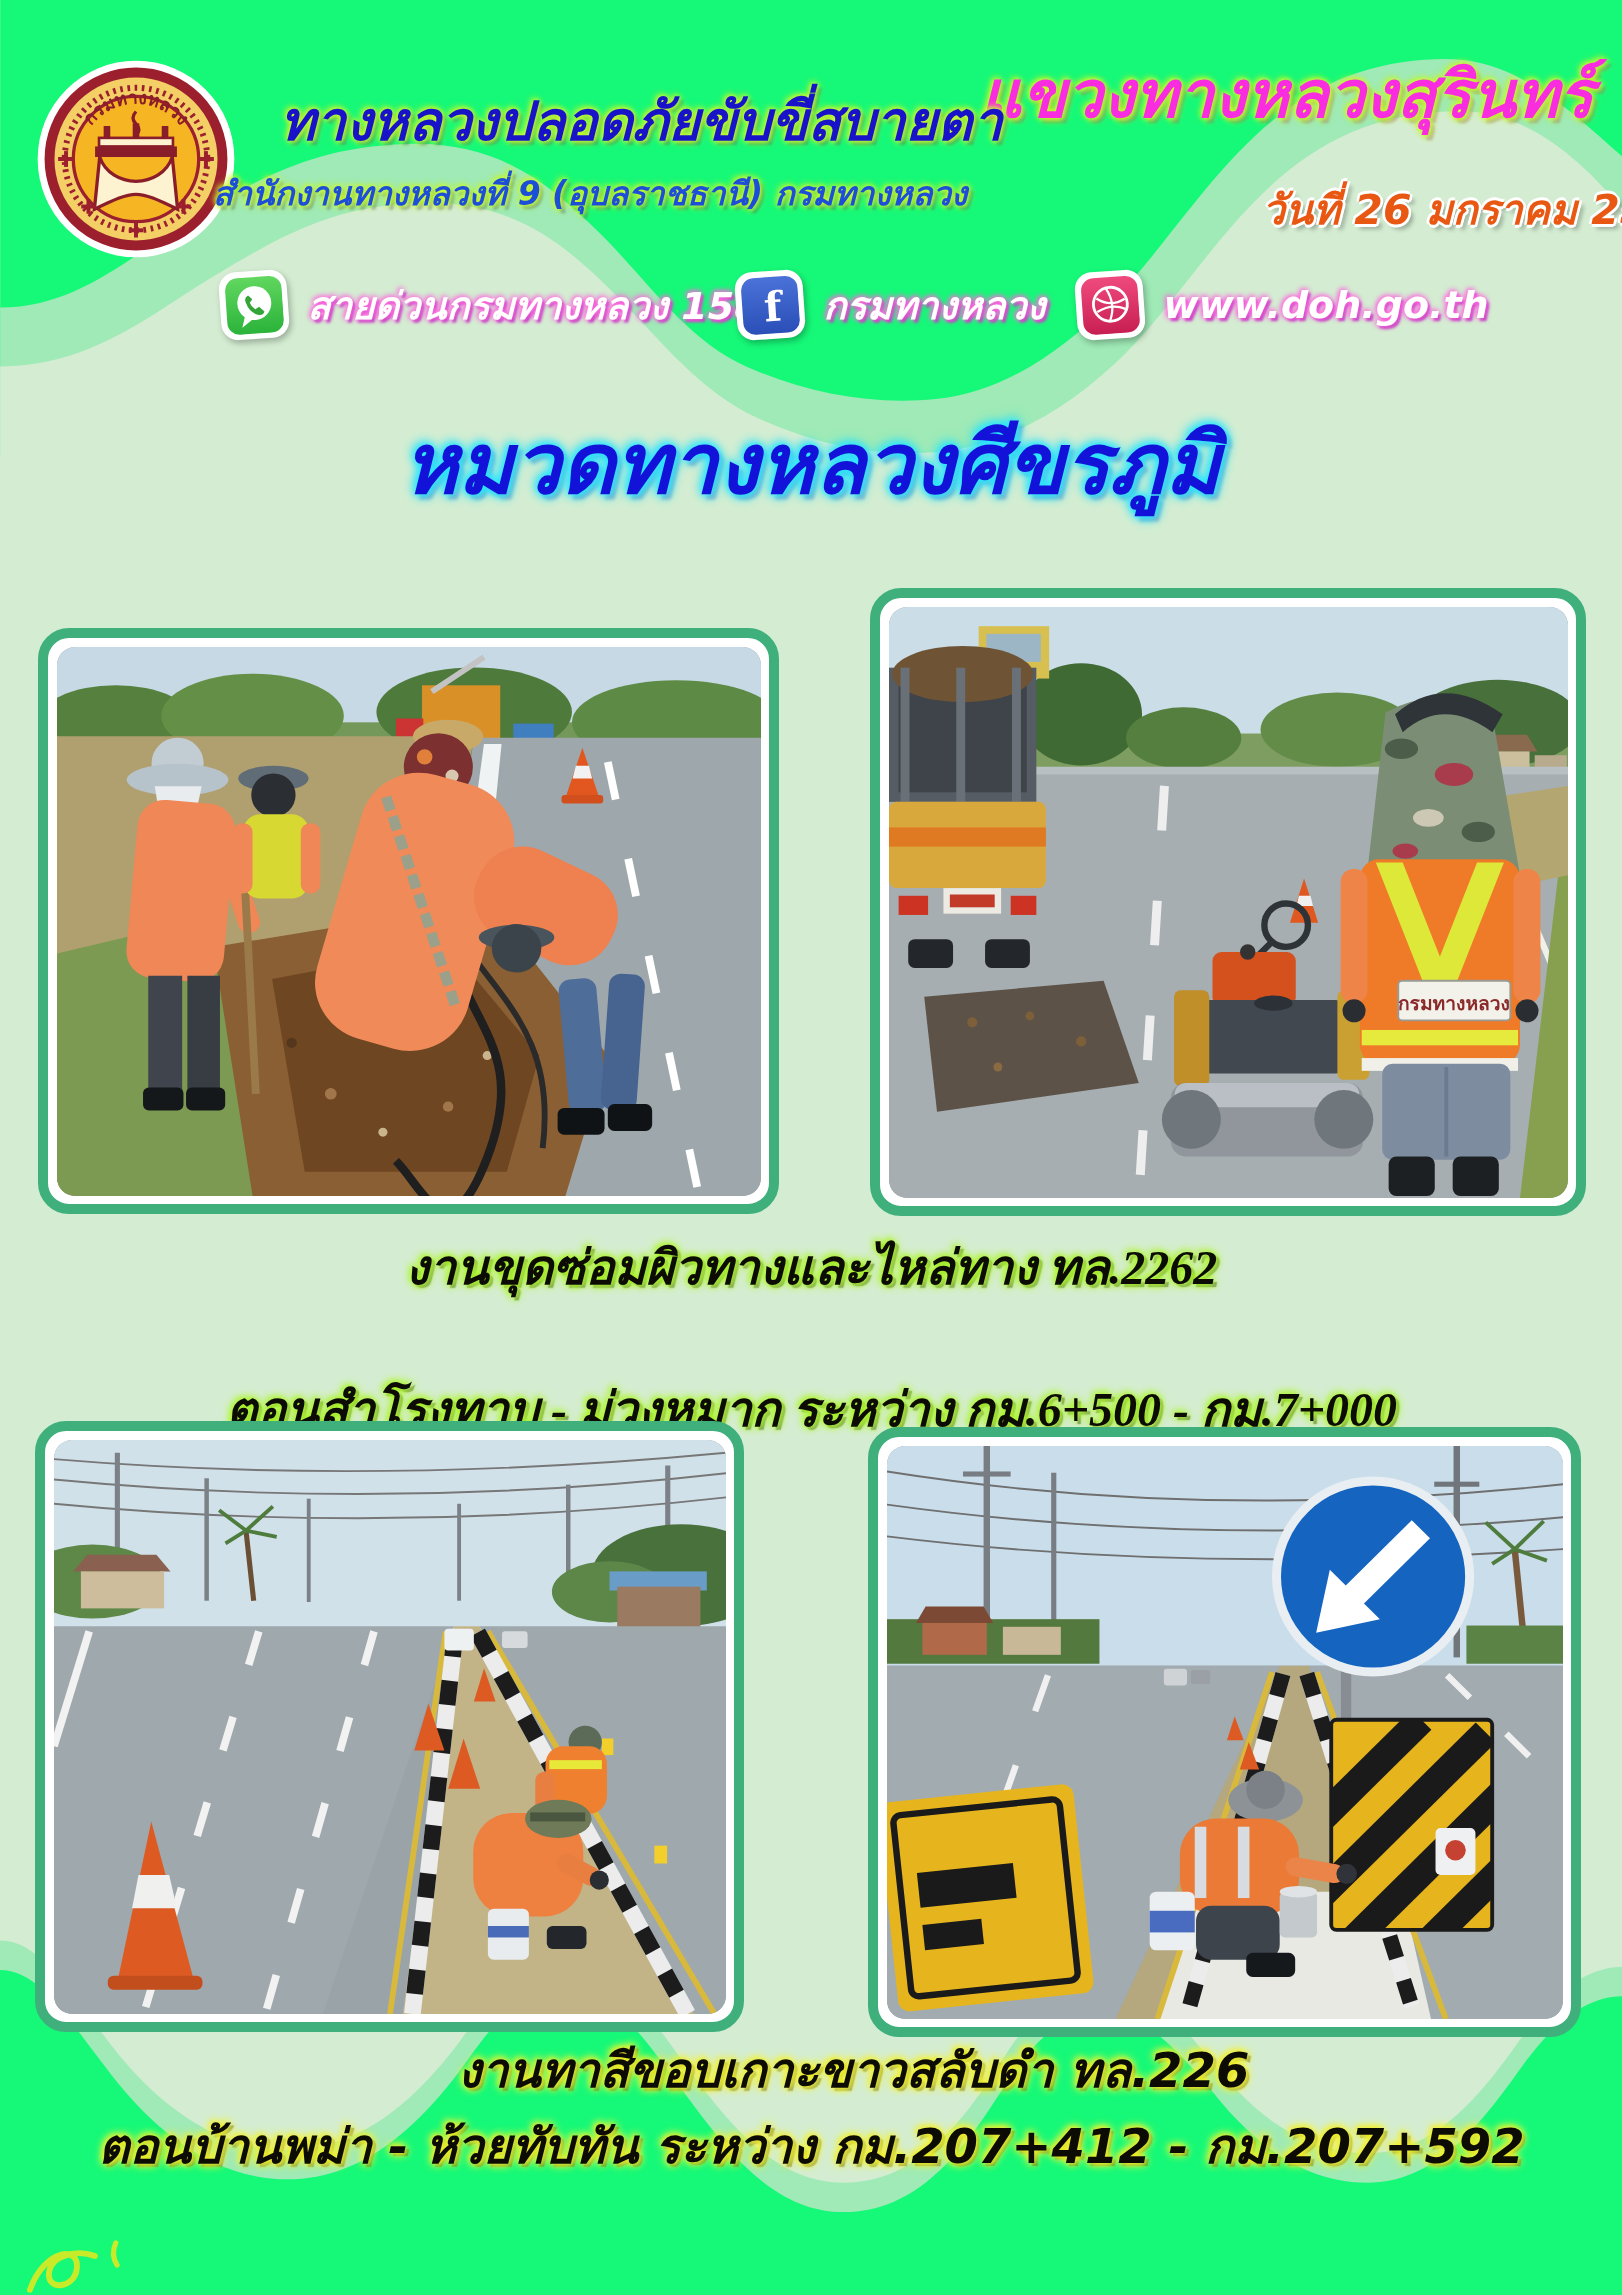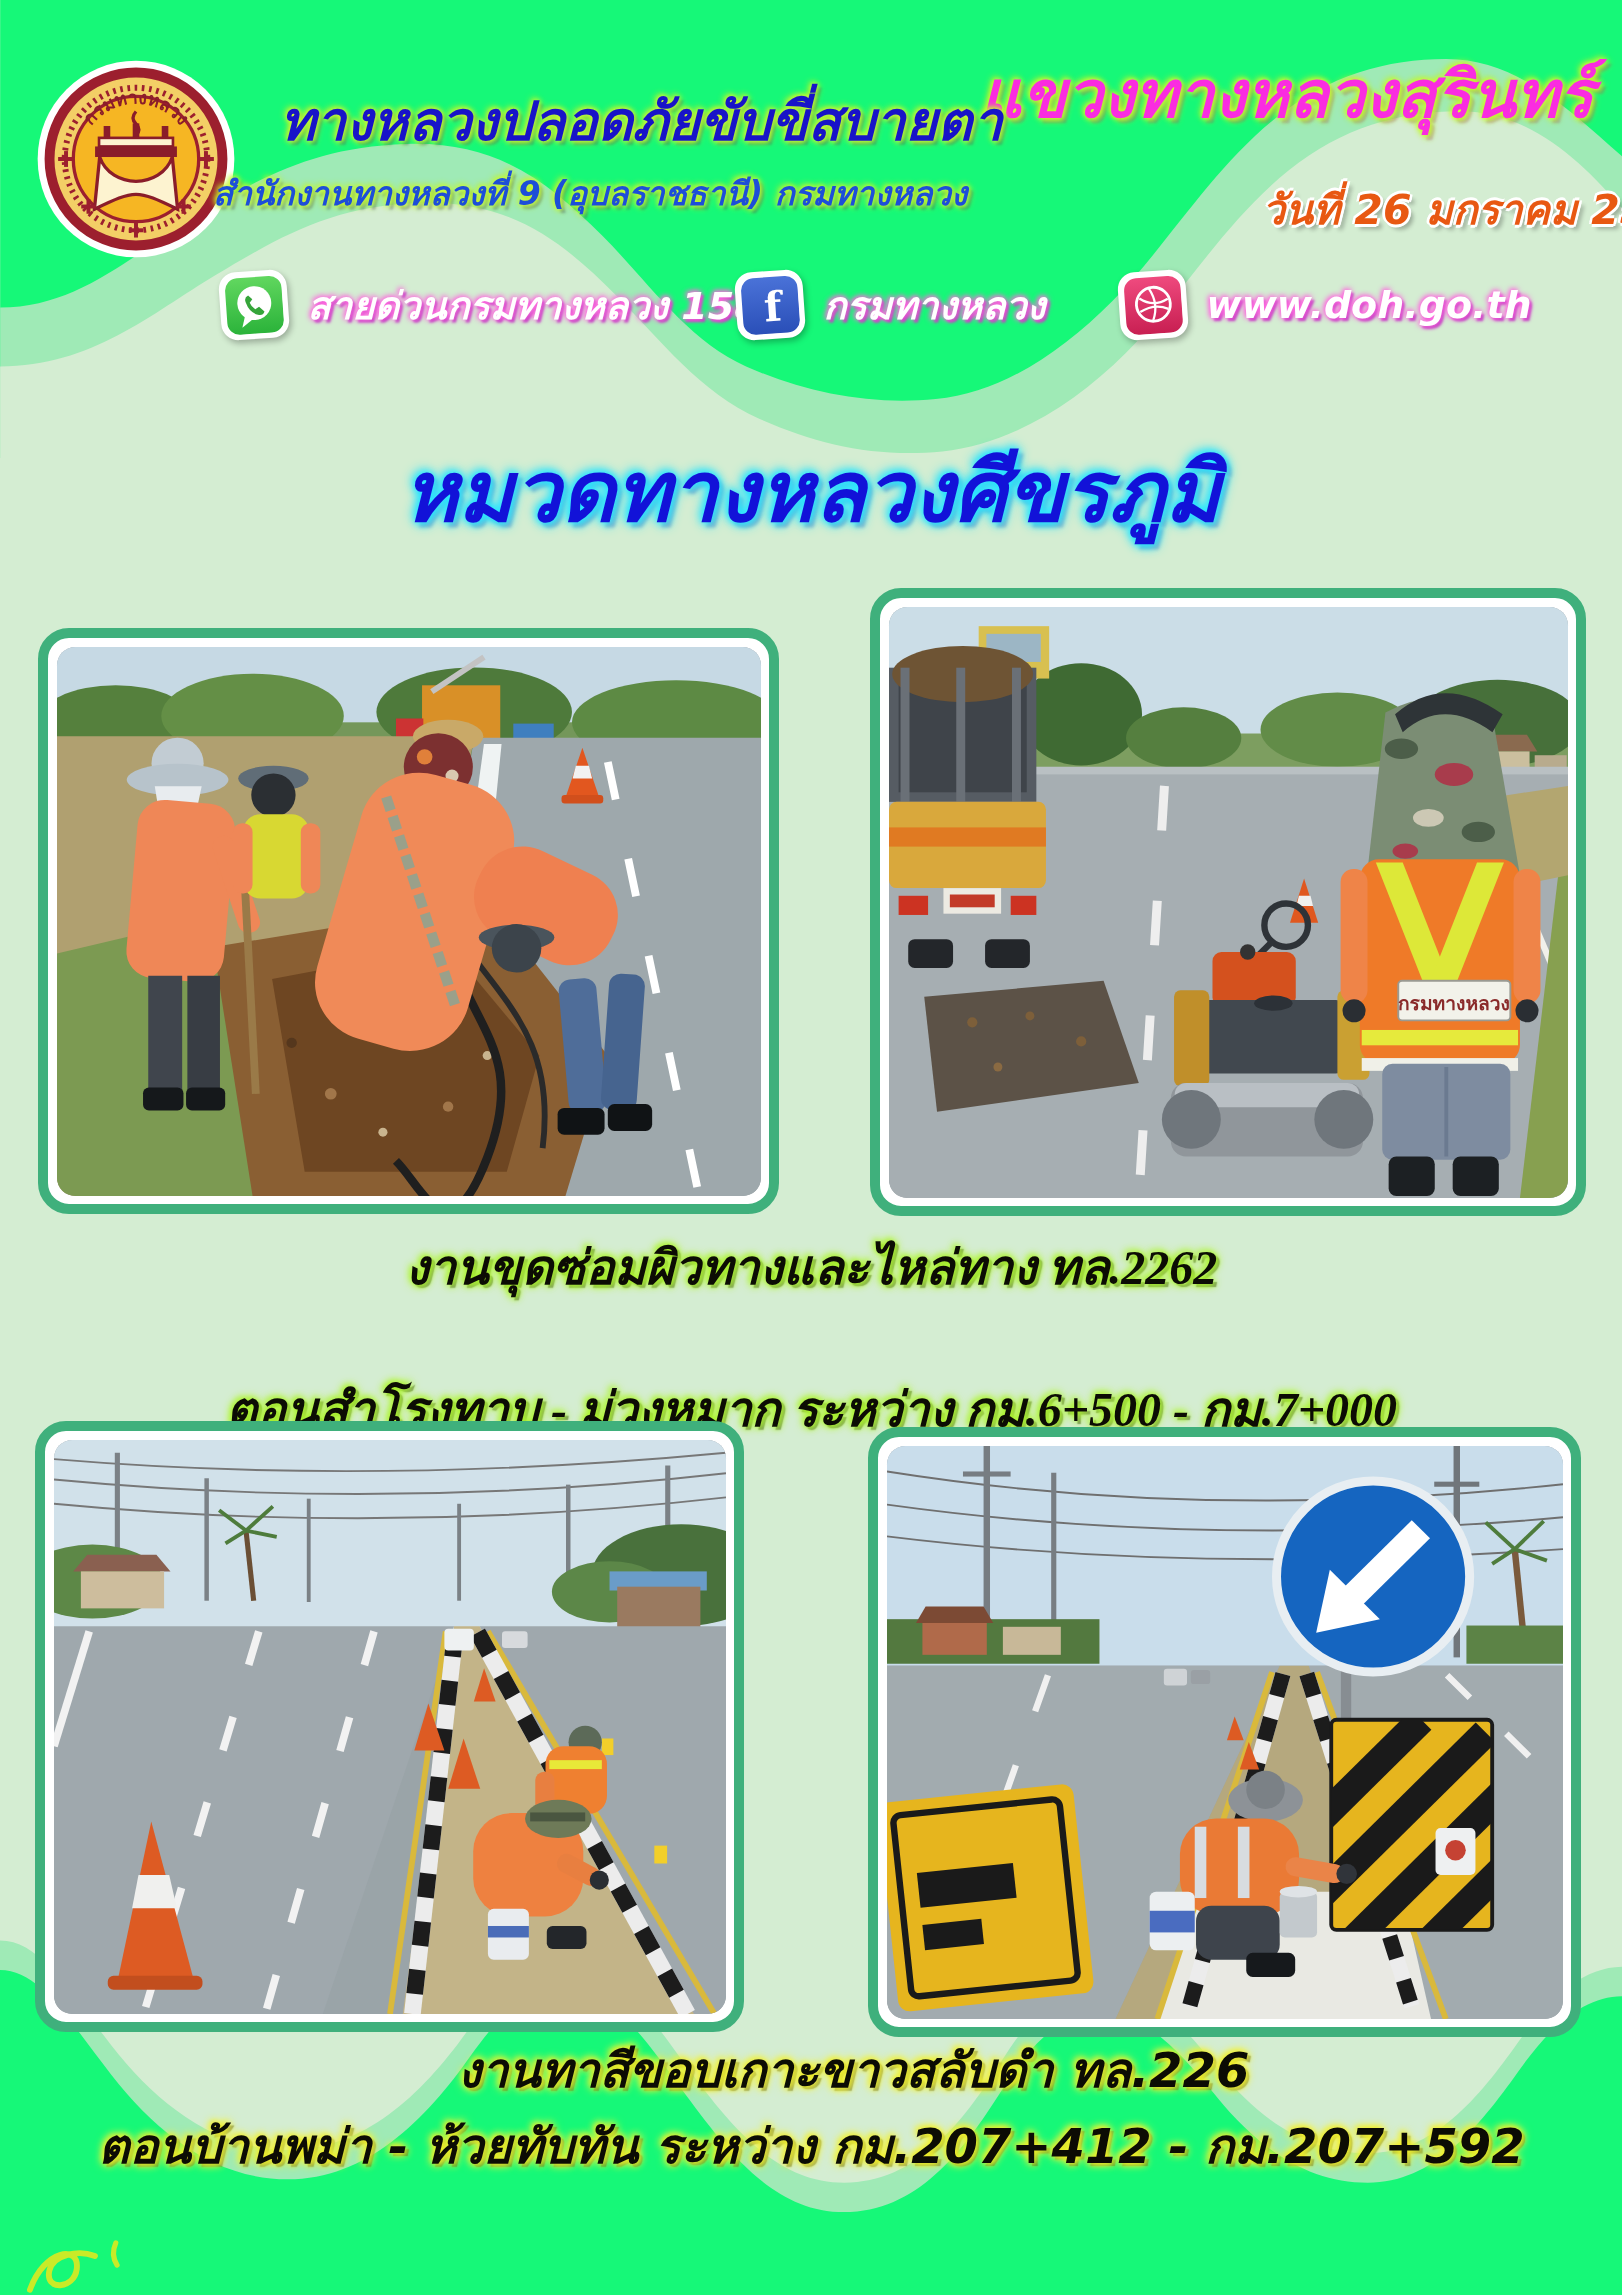--- a/index.html
+++ b/index.html
@@ -9,28 +9,28 @@
   .txt{position:absolute;white-space:nowrap;font-weight:bold;font-style:italic;line-height:1.2;}
   .slogan{left:280px;top:90px;font-size:54px;color:#1813c8;
     text-shadow:0 0 5.2px #d2ff36,-2px -2px 6.5px #bdf52c,2px 2px 6.5px #bdf52c,3.9px 3.9px 2.6px rgba(16,16,110,.35);}
   .district{left:980px;top:56px;font-size:65px;color:#fa2ce0;
     text-shadow:0 0 5.2px #d2ff36,-2px -2px 6.5px #bdf52c,2.6px 2.6px 6.5px #bdf52c,4.6px 4.6px 2.6px rgba(140,10,120,.3);}
   .office{left:213px;top:174px;font-size:33px;color:#1d4ed8;
     text-shadow:0 0 5.2px #d2ff36,-2px -2px 6.5px #bdf52c,2px 2px 6.5px #bdf52c,3.9px 3.9px 2.6px rgba(16,16,110,.35);}
   .date{left:1262px;top:186px;font-size:41px;color:#e85812;
     text-shadow:-2.6px 0 0 #fff,2.6px 0 0 #fff,0 -2.6px 0 #fff,0 2.6px 0 #fff,-2px -2px 0 #fff,2px 2px 0 #fff,4.6px 4.6px 4.6px rgba(0,0,0,.28);}
   .contact{position:absolute;top:271px;display:flex;align-items:center;gap:19.6px;}
-  .c1{left:220px;} .c2{left:736px;} .c3{left:1119px;}
+  .c1{left:220px;} .c2{left:736px;} .c3{left:1076px;}
   .contact-label{color:#fff;font-size:38px;font-weight:bold;font-style:italic;white-space:nowrap;
     text-shadow:0 0 6.5px #ff6ae0,-1.3px -1.3px 5.2px #ff6ae0,2.6px 2.6px 2.6px #c03bc0;}
   .tile{width:68px;height:68px;background:#fff;border-radius:17px;padding:4.6px;box-sizing:border-box;
         box-shadow:2px 3.3px 6.5px rgba(0,0,0,.28);transform:rotate(-4deg);flex:0 0 auto;}
   .tile svg{width:100%;height:100%;display:block;}
   .main-title{left:0;top:414px;width:1623px;text-align:center;font-size:84px;color:#1212d8;
-    text-shadow:0 0 7.9px #2fe9ff,-2.6px -2.6px 10.5px #24e2ff,2.6px 2.6px 10.5px #24e2ff,4.6px 4.6px 3.3px rgba(8,8,150,.3);margin-top:28px;}
+    text-shadow:0 0 7.9px #2fe9ff,-2.6px -2.6px 10.5px #24e2ff,2.6px 2.6px 10.5px #24e2ff,4.6px 4.6px 3.3px rgba(8,8,150,.3);}
   .caption{left:0;width:1623px;text-align:center;font-size:48px;color:#0c0c04;}
   .glow-green{text-shadow:-2px -2px 5.9px #a9f32c,2px 2px 5.9px #a9f32c,0 0 10.5px #c6ff42,3.3px 3.3px 1.3px rgba(30,50,0,.55);font-family:Liberation Serif, serif;}
   .glow-yellow{text-shadow:-2px -2px 5.9px #f0ee28,2px 2px 5.9px #f0ee28,0 0 10.5px #ffff55,3.3px 3.3px 1.3px rgba(60,60,0,.55);}
   .cap1a{top:1239px;} .cap1b{top:1381px;} .cap2a{top:2042px;padding-left:42px;} .cap2b{top:2118px;}
   .photo{position:absolute;background:#fff;border:10.5px solid #3fb07c;border-radius:31px;
          padding:8.5px;box-sizing:border-box;}
   .ph-img{width:100%;height:100%;border-radius:18.3px;overflow:hidden;position:relative;background:#9aa4a8;}
   .ph-img svg{width:100%;height:100%;display:block;}
   .photo1{left:38px;top:628px;width:741px;height:586px;}
   .photo2{left:870px;top:588px;width:716px;height:628px;}

